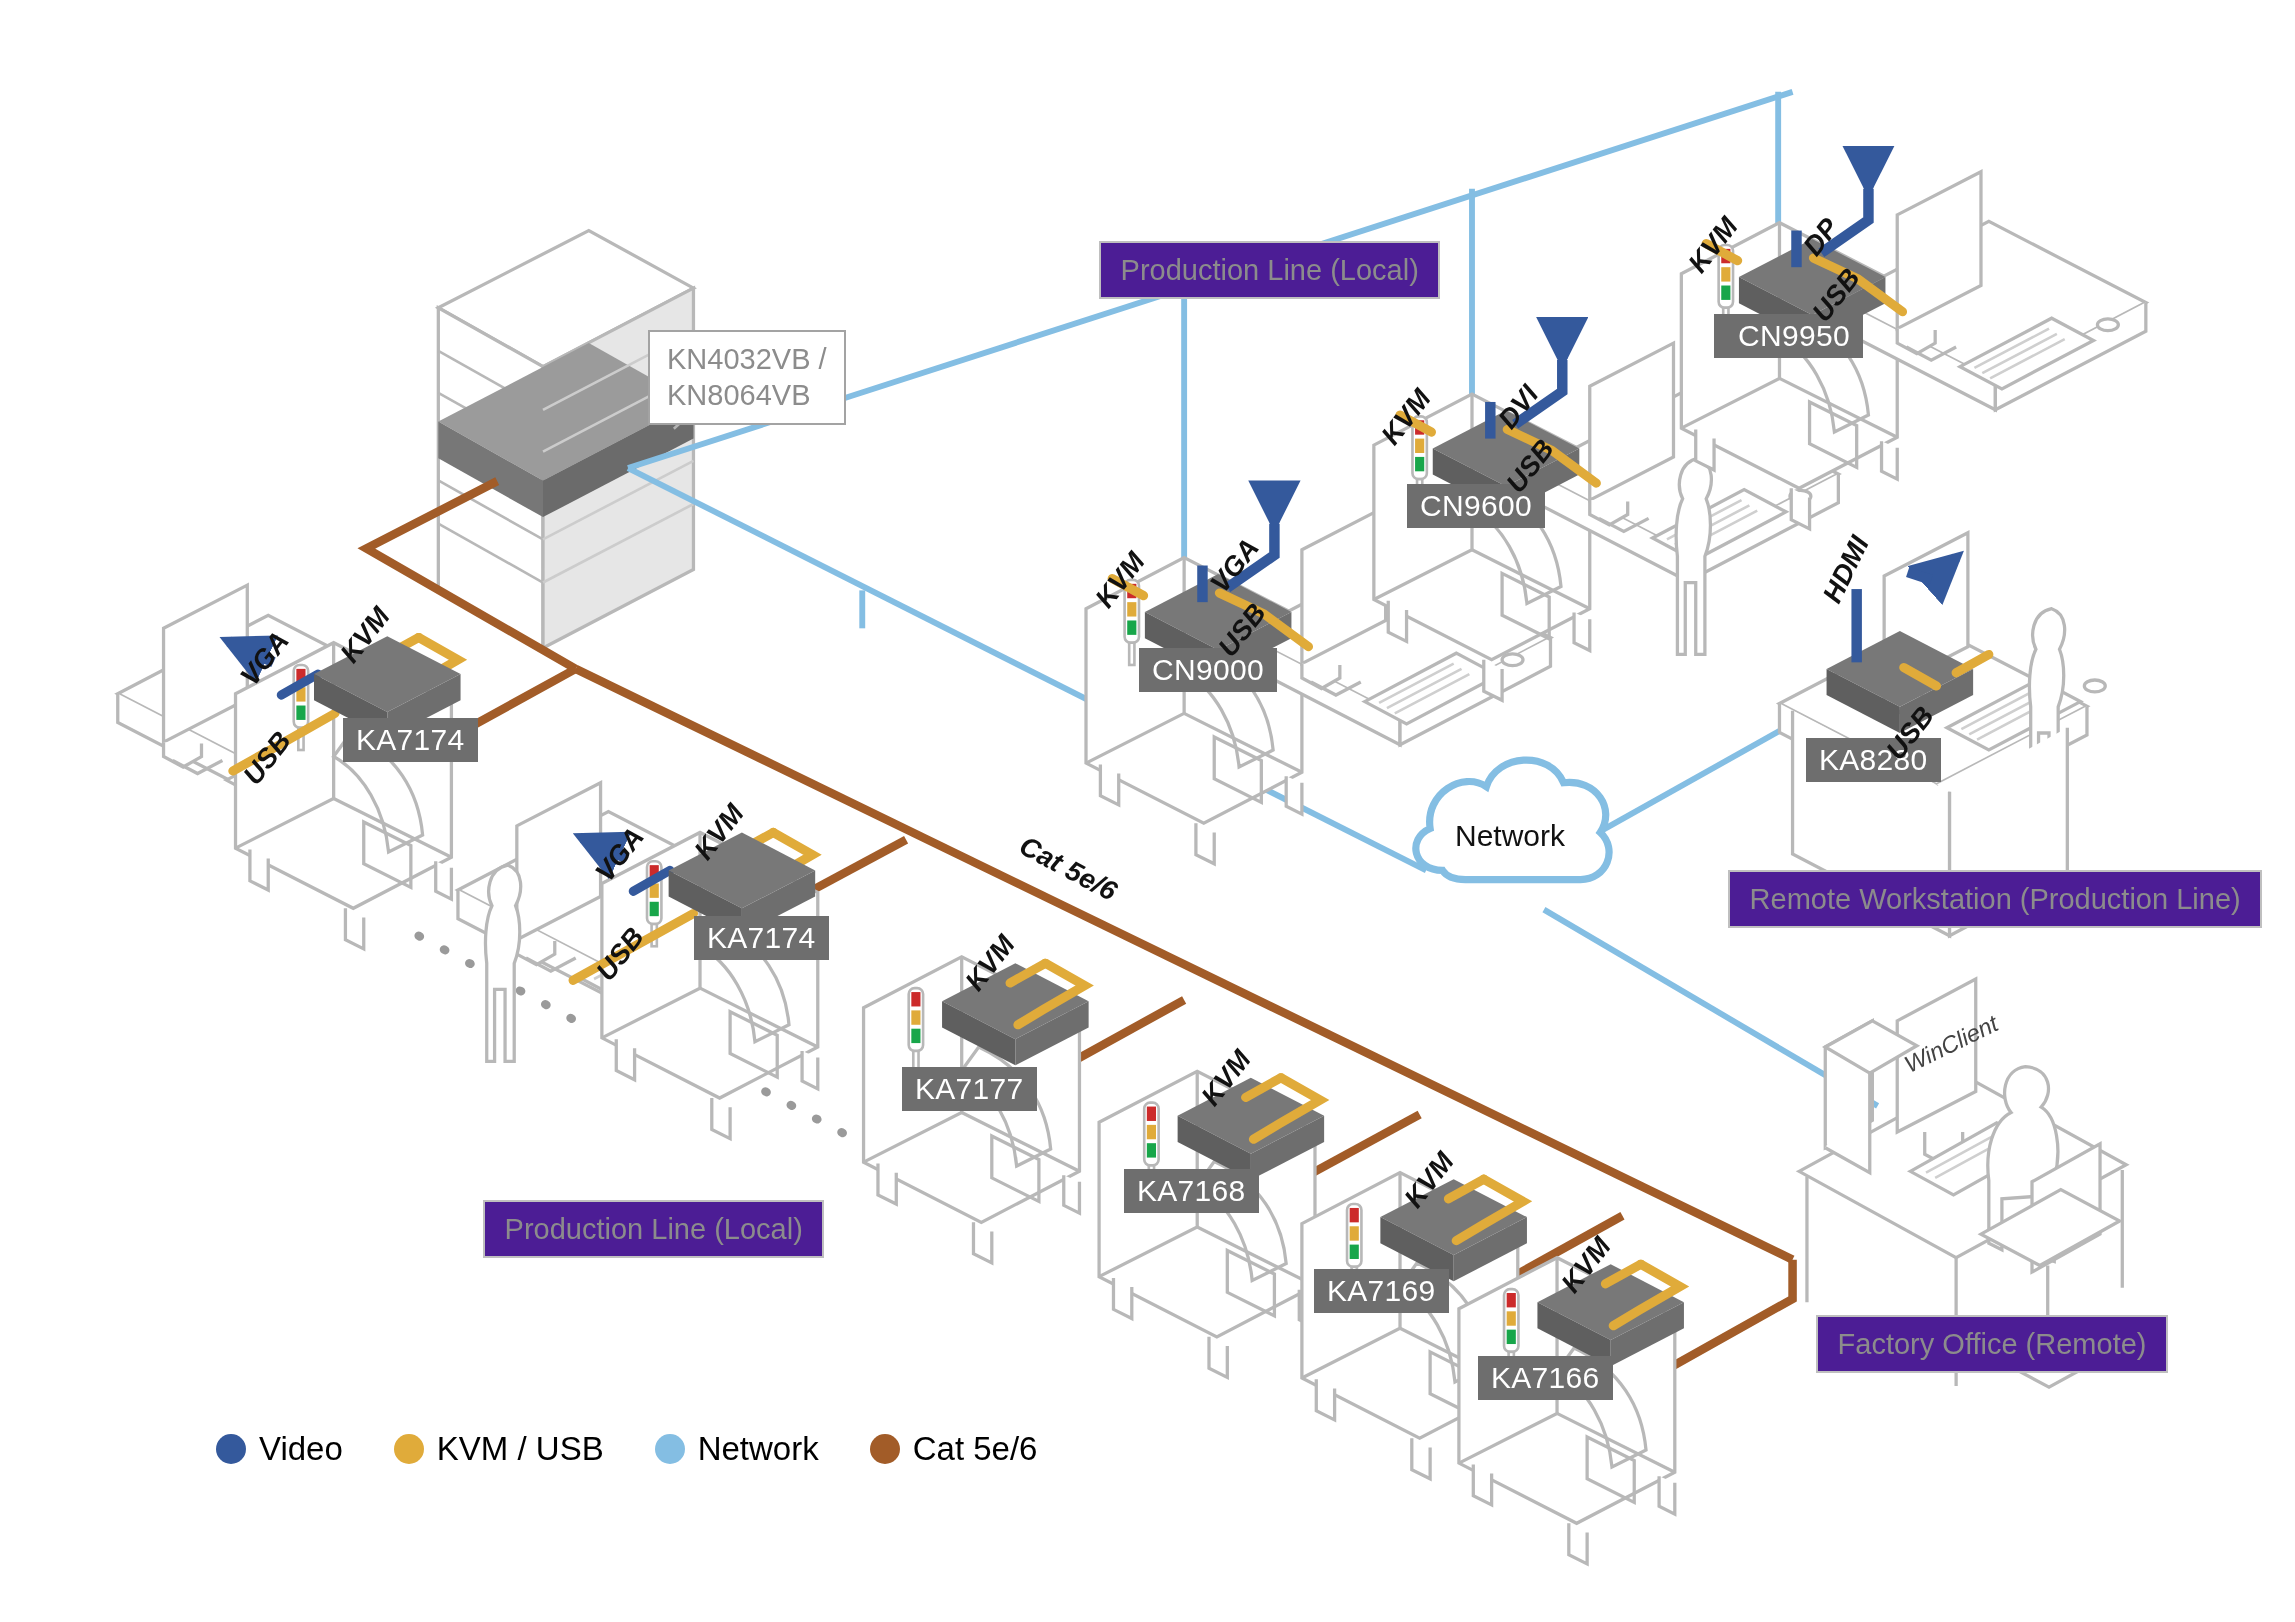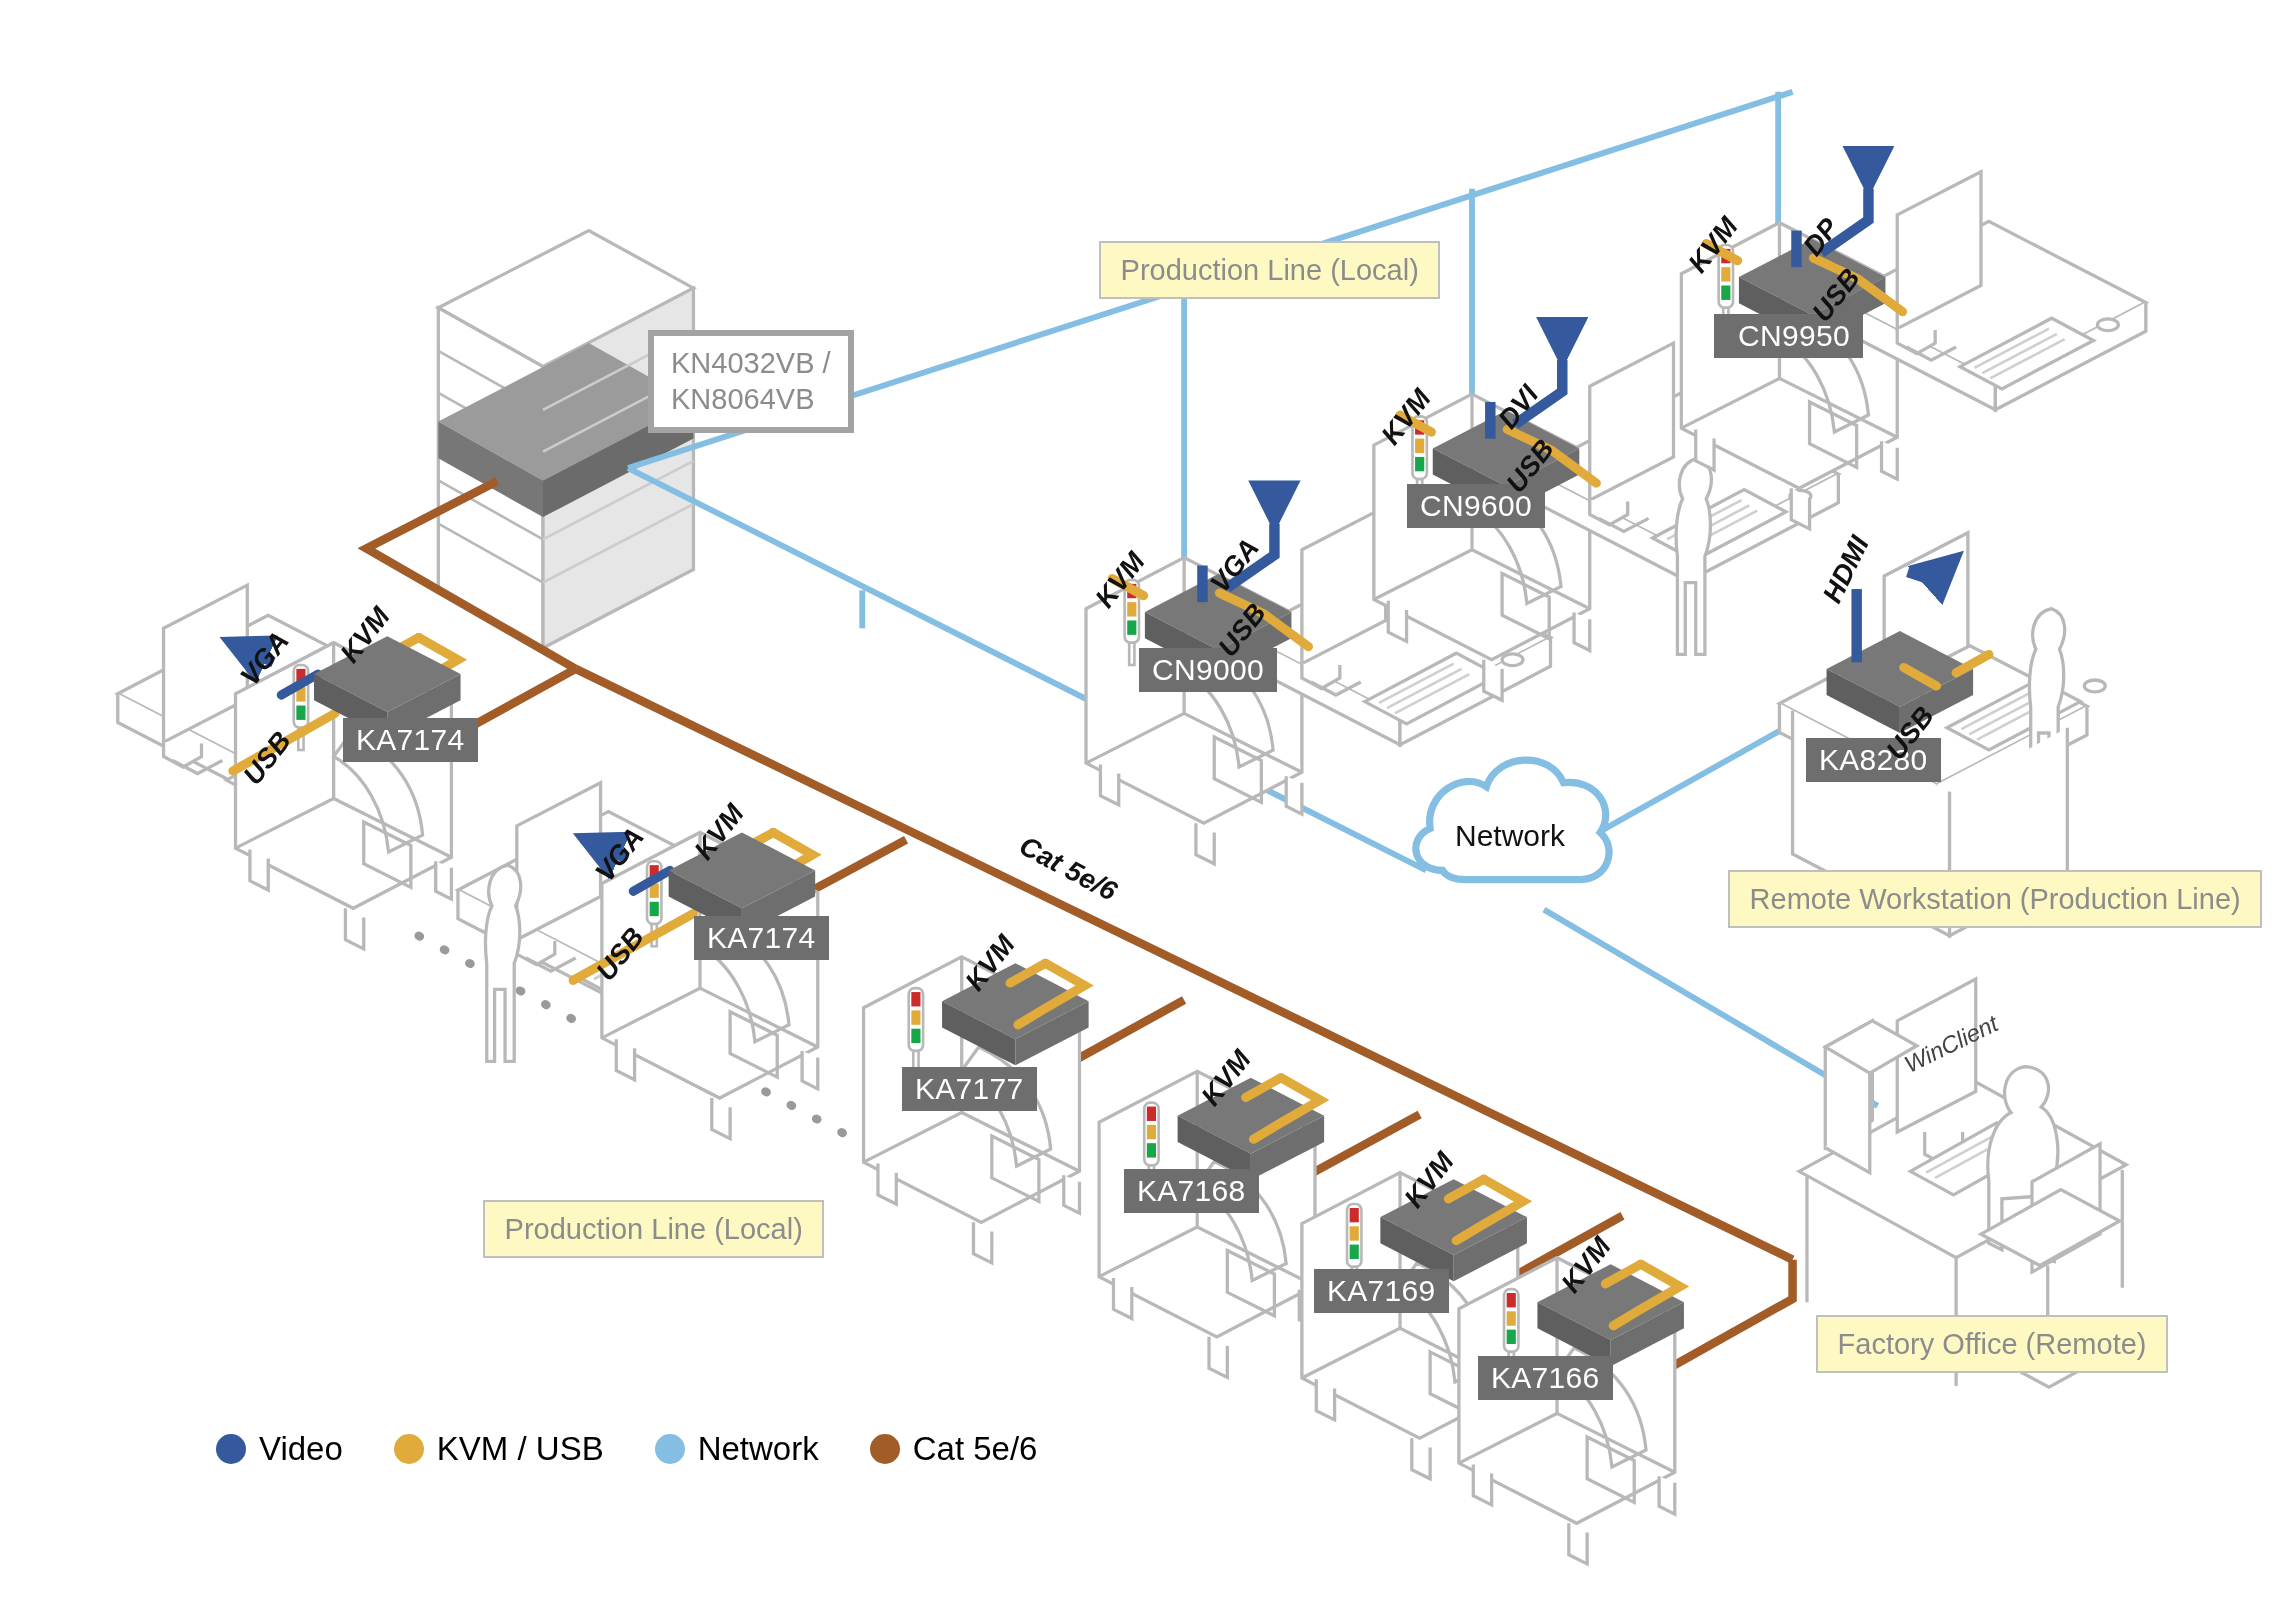--- a/index.html
+++ b/index.html
@@ -1,21 +1,21 @@
 <!DOCTYPE html>
 <html style="font-size:10.5px"><head>
 <meta charset="utf-8">
 <style>
   html,body{margin:0;padding:0;background:#ffffff;}
   body{font-family:"Liberation Sans",sans-serif;}
   #stage{position:relative;width:2295px;height:1623px;background:#fff;overflow:hidden;}
   svg.layer{position:absolute;left:0;top:0;width:2295px;height:1623px;}
-  .callout-box{position:absolute;border:6px solid #a3a3a3;background:#fff;
+  .callout-box{position:absolute;border:2px solid #a3a3a3;background:#fff;
     color:#8c8c8c;font-size:29px;line-height:1.25;padding:9.2px 17px;white-space:pre;}
-  .zone-box{position:absolute;border:2px solid #bfbfbf;background:#fef9c3;color:#8c8c8c;
+  .zone-box{position:absolute;border:2px solid #bfbfbf;background:#4c1d95;color:#8c8c8c;
     font-size:29px;padding:10.5px 19.6px;white-space:nowrap;}
   .dev-label{position:absolute;background:#6e6e6e;color:#fff;font-size:30px;
     padding:5.2px 13px;white-space:nowrap;letter-spacing:0.3px;}
   .port-label{position:absolute;color:#111;font-size:27.5px;font-weight:bold;
     font-style:italic;white-space:nowrap;transform-origin:left bottom;}
   .cloud-text{position:absolute;color:#111;font-size:30px;white-space:nowrap;}
   .screen-text{position:absolute;color:#444;font-size:23.6px;font-style:italic;white-space:nowrap;}
   .legend{position:absolute;left:216px;top:1430px;display:flex;align-items:center;gap:0;}
   .legend-item{display:flex;align-items:center;margin-right:51px;}
   .legend-dot{width:30px;height:30px;border-radius:50%;margin-right:13px;flex:0 0 auto;}

